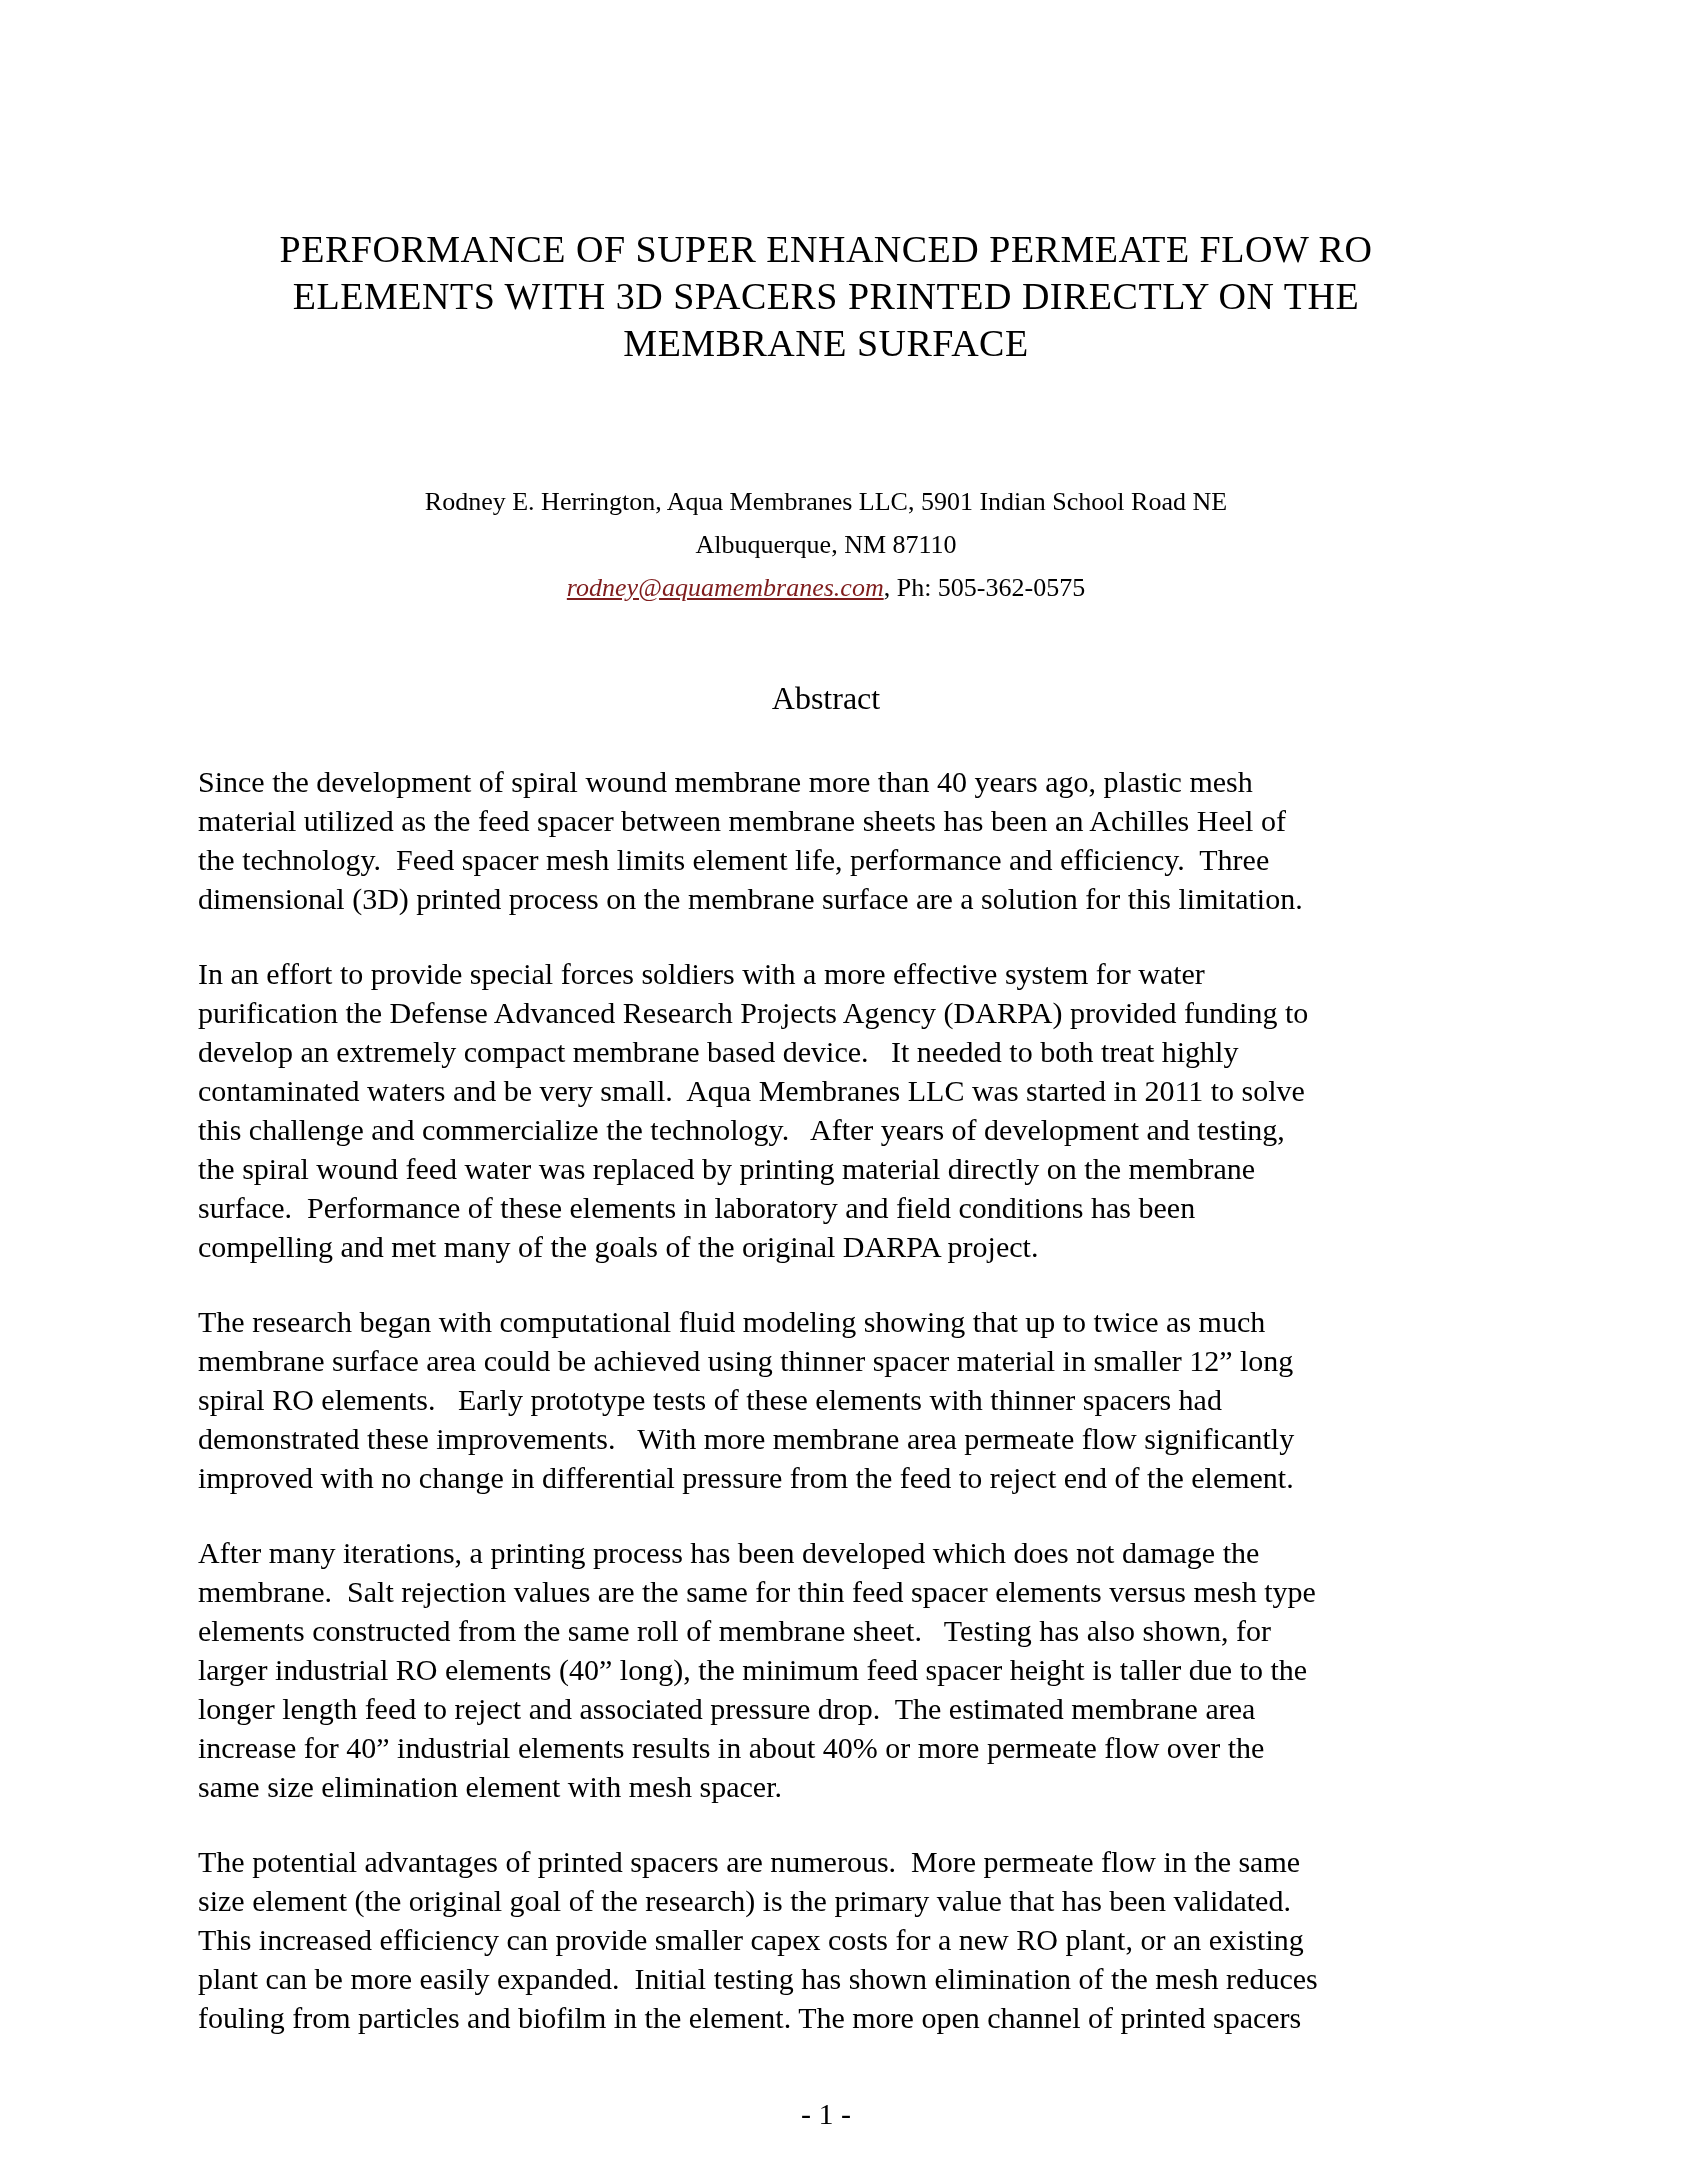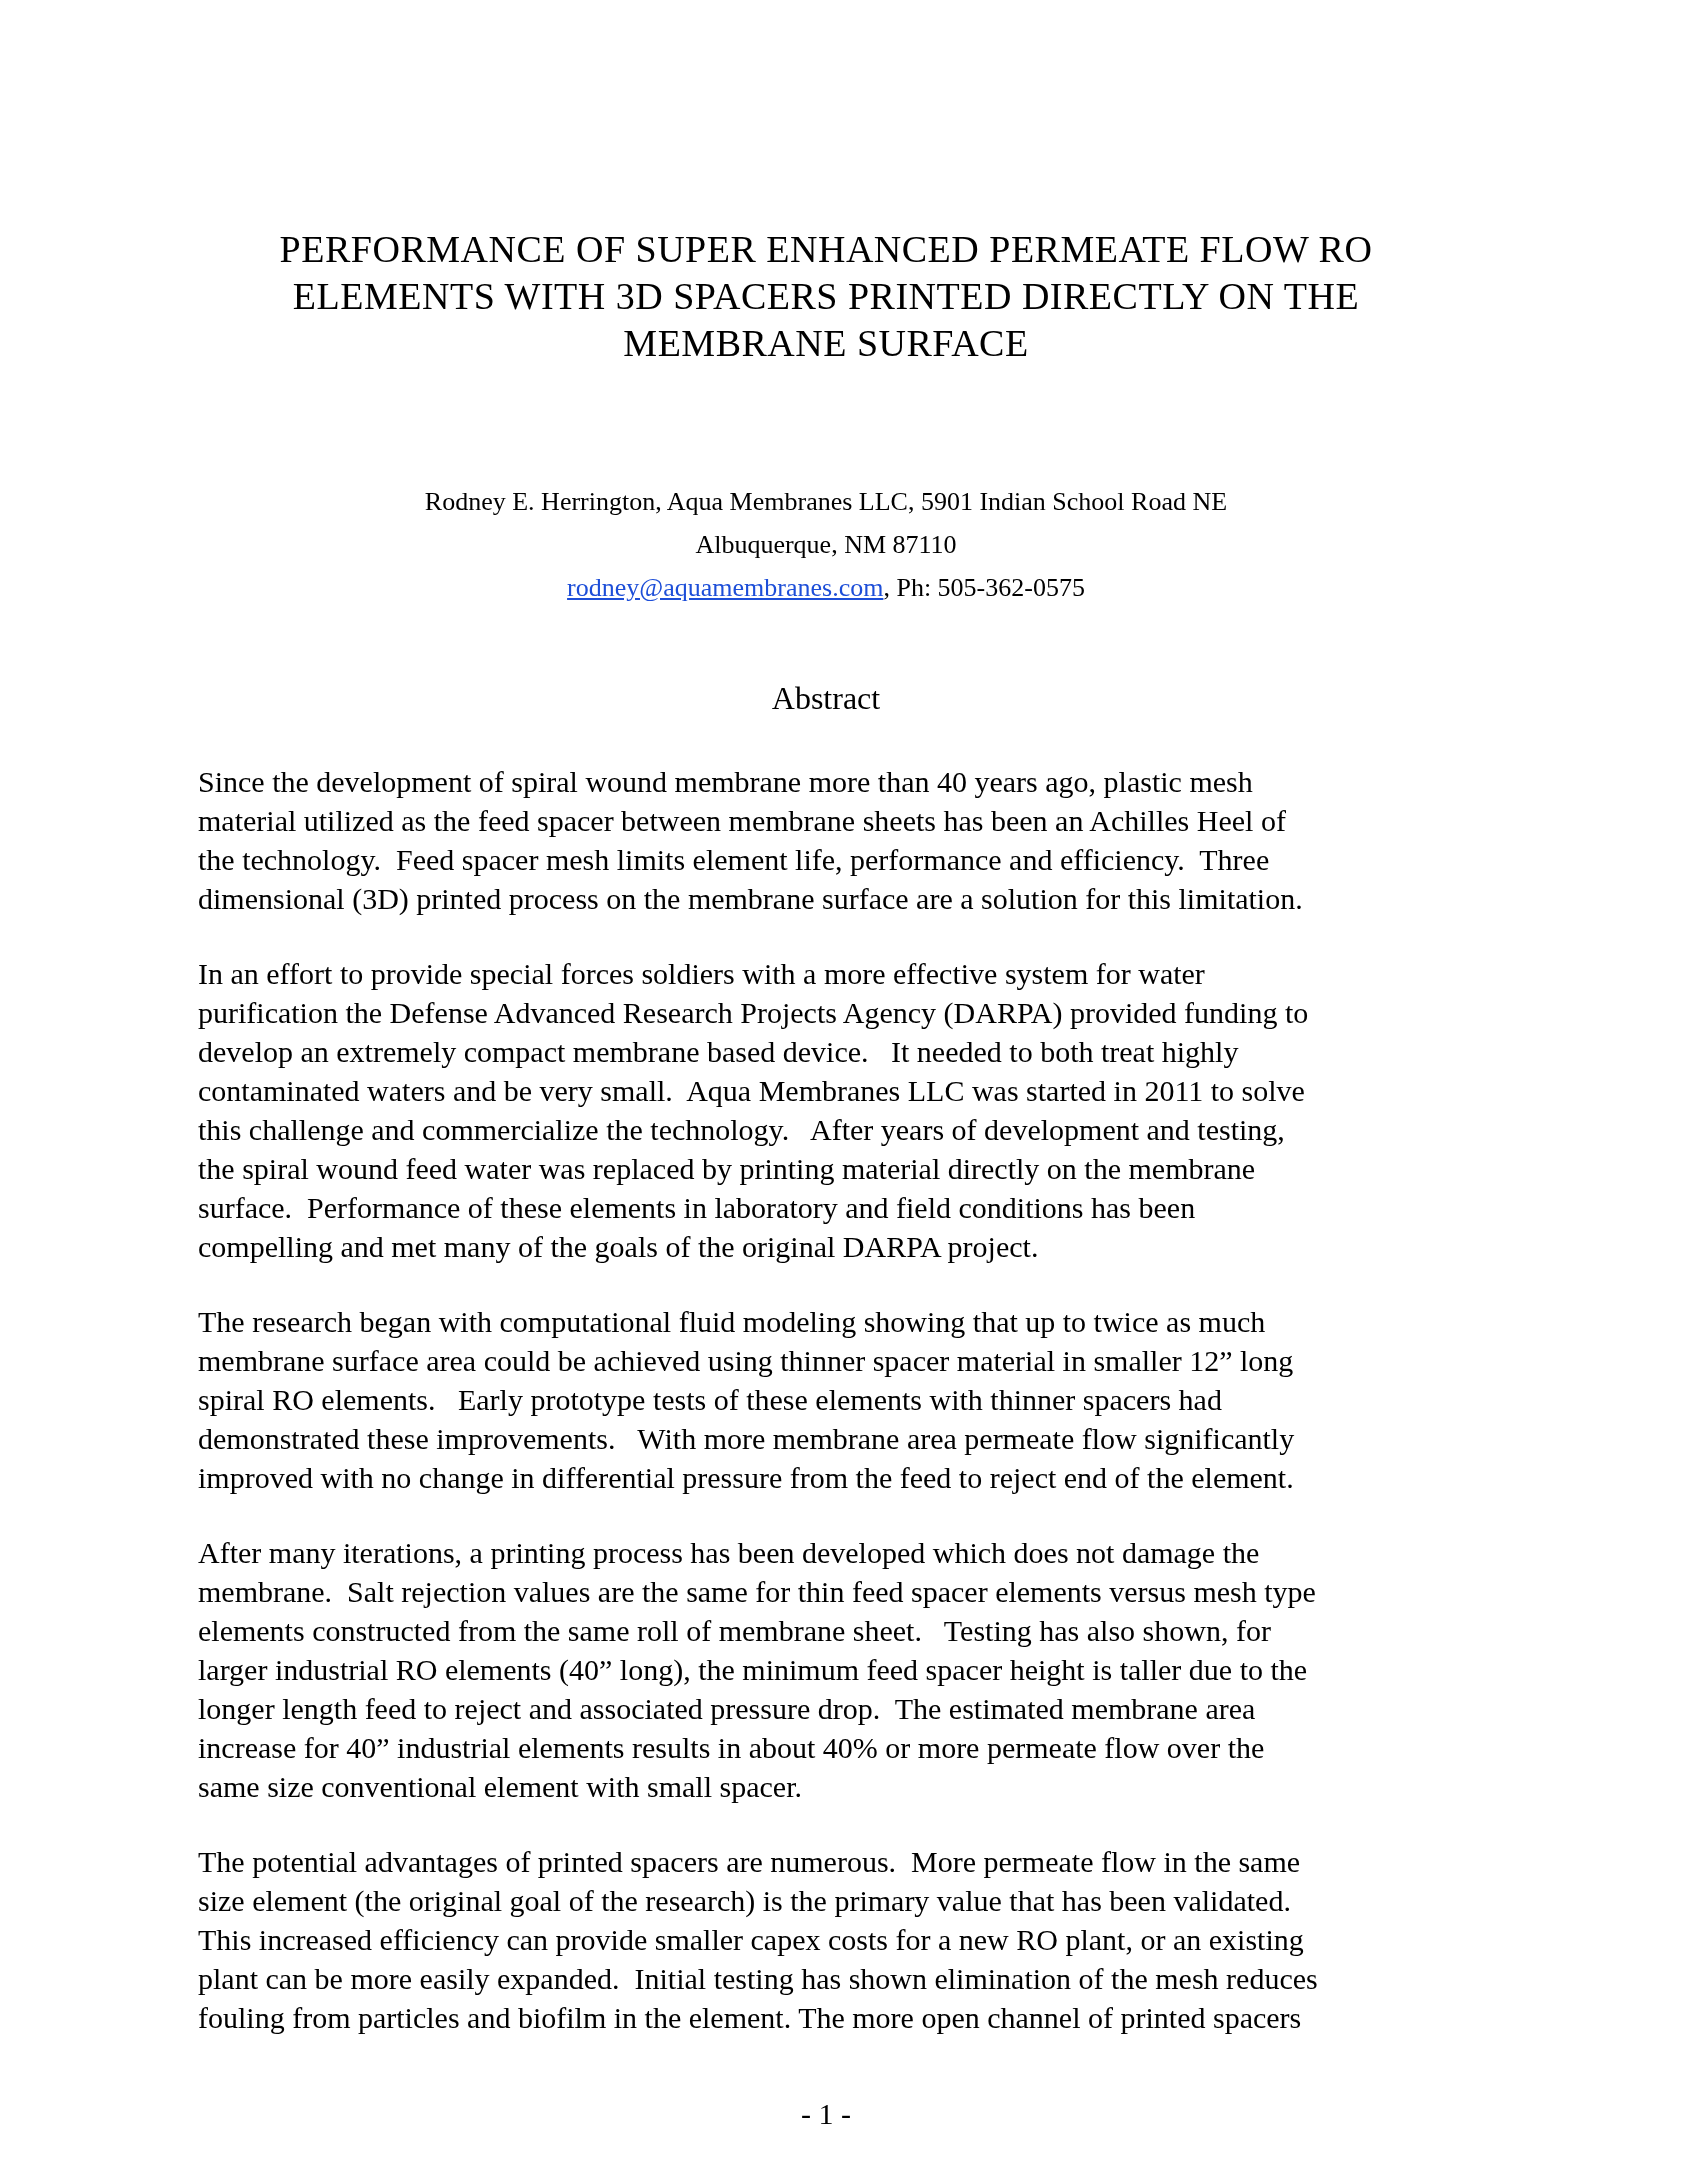--- a/index.html
+++ b/index.html
@@ -27,22 +27,23 @@
     letter-spacing: 0.5px;
   }
   .author-block {
     margin-top: 113px;
     text-align: center;
     font-size: 26px;
     line-height: 43px;
   }
   .author-block .line { white-space: pre; }
   a.email-link {
-    color: #1d4ed8;
+    color: #7f1d1d;
     text-decoration: underline;
+    font-style: italic;
   }
   .abstract-heading {
     margin-top: 66px;
     text-align: center;
     font-size: 32px;
     line-height: 47px;
   }
   .abstract-body {
     margin-top: 40px;
     font-size: 30px;
@@ -100,21 +101,21 @@
         <div class="line">demonstrated these improvements.   With more membrane area permeate flow significantly</div>
         <div class="line">improved with no change in differential pressure from the feed to reject end of the element.</div>
       </div>
       <div class="para">
         <div class="line">After many iterations, a printing process has been developed which does not damage the</div>
         <div class="line">membrane.  Salt rejection values are the same for thin feed spacer elements versus mesh type</div>
         <div class="line">elements constructed from the same roll of membrane sheet.   Testing has also shown, for</div>
         <div class="line">larger industrial RO elements (40” long), the minimum feed spacer height is taller due to the</div>
         <div class="line">longer length feed to reject and associated pressure drop.  The estimated membrane area</div>
         <div class="line">increase for 40” industrial elements results in about 40% or more permeate flow over the</div>
-        <div class="line">same size conventional element with small spacer.</div>
+        <div class="line">same size elimination element with mesh spacer.</div>
       </div>
       <div class="para">
         <div class="line">The potential advantages of printed spacers are numerous.  More permeate flow in the same</div>
         <div class="line">size element (the original goal of the research) is the primary value that has been validated.</div>
         <div class="line">This increased efficiency can provide smaller capex costs for a new RO plant, or an existing</div>
         <div class="line">plant can be more easily expanded.  Initial testing has shown elimination of the mesh reduces</div>
         <div class="line">fouling from particles and biofilm in the element. The more open channel of printed spacers</div>
       </div>
     </div>
 

